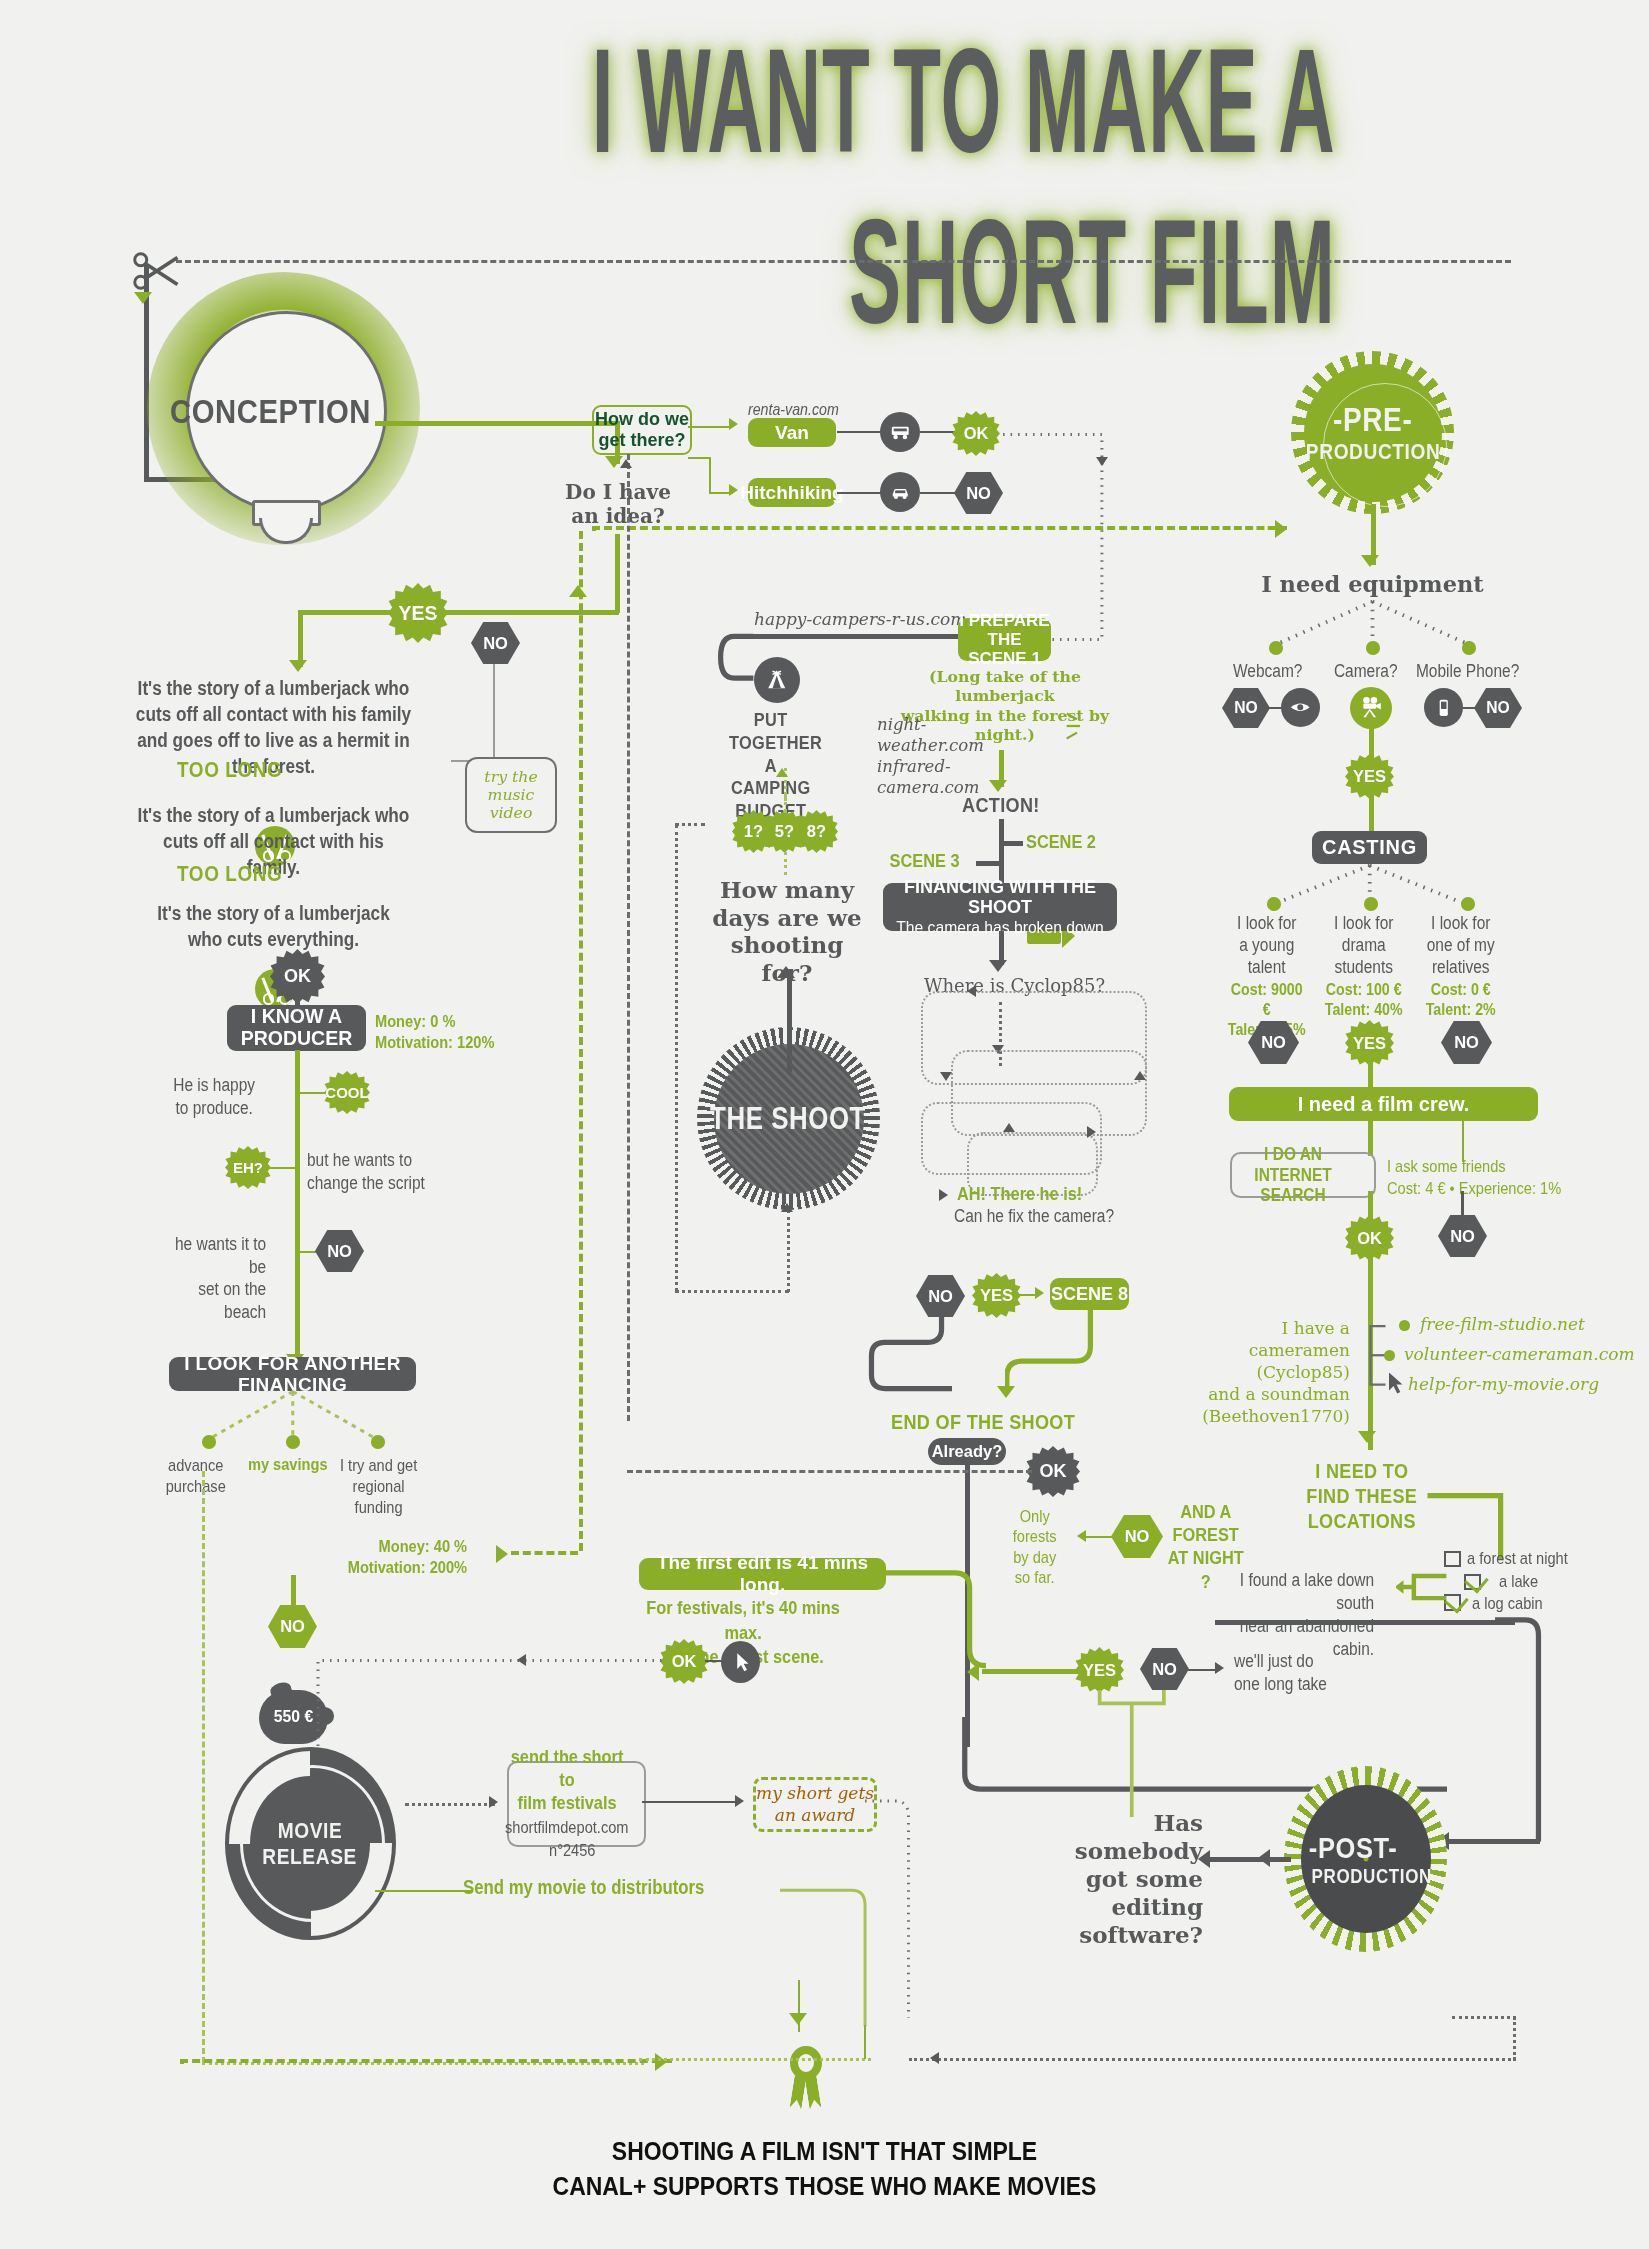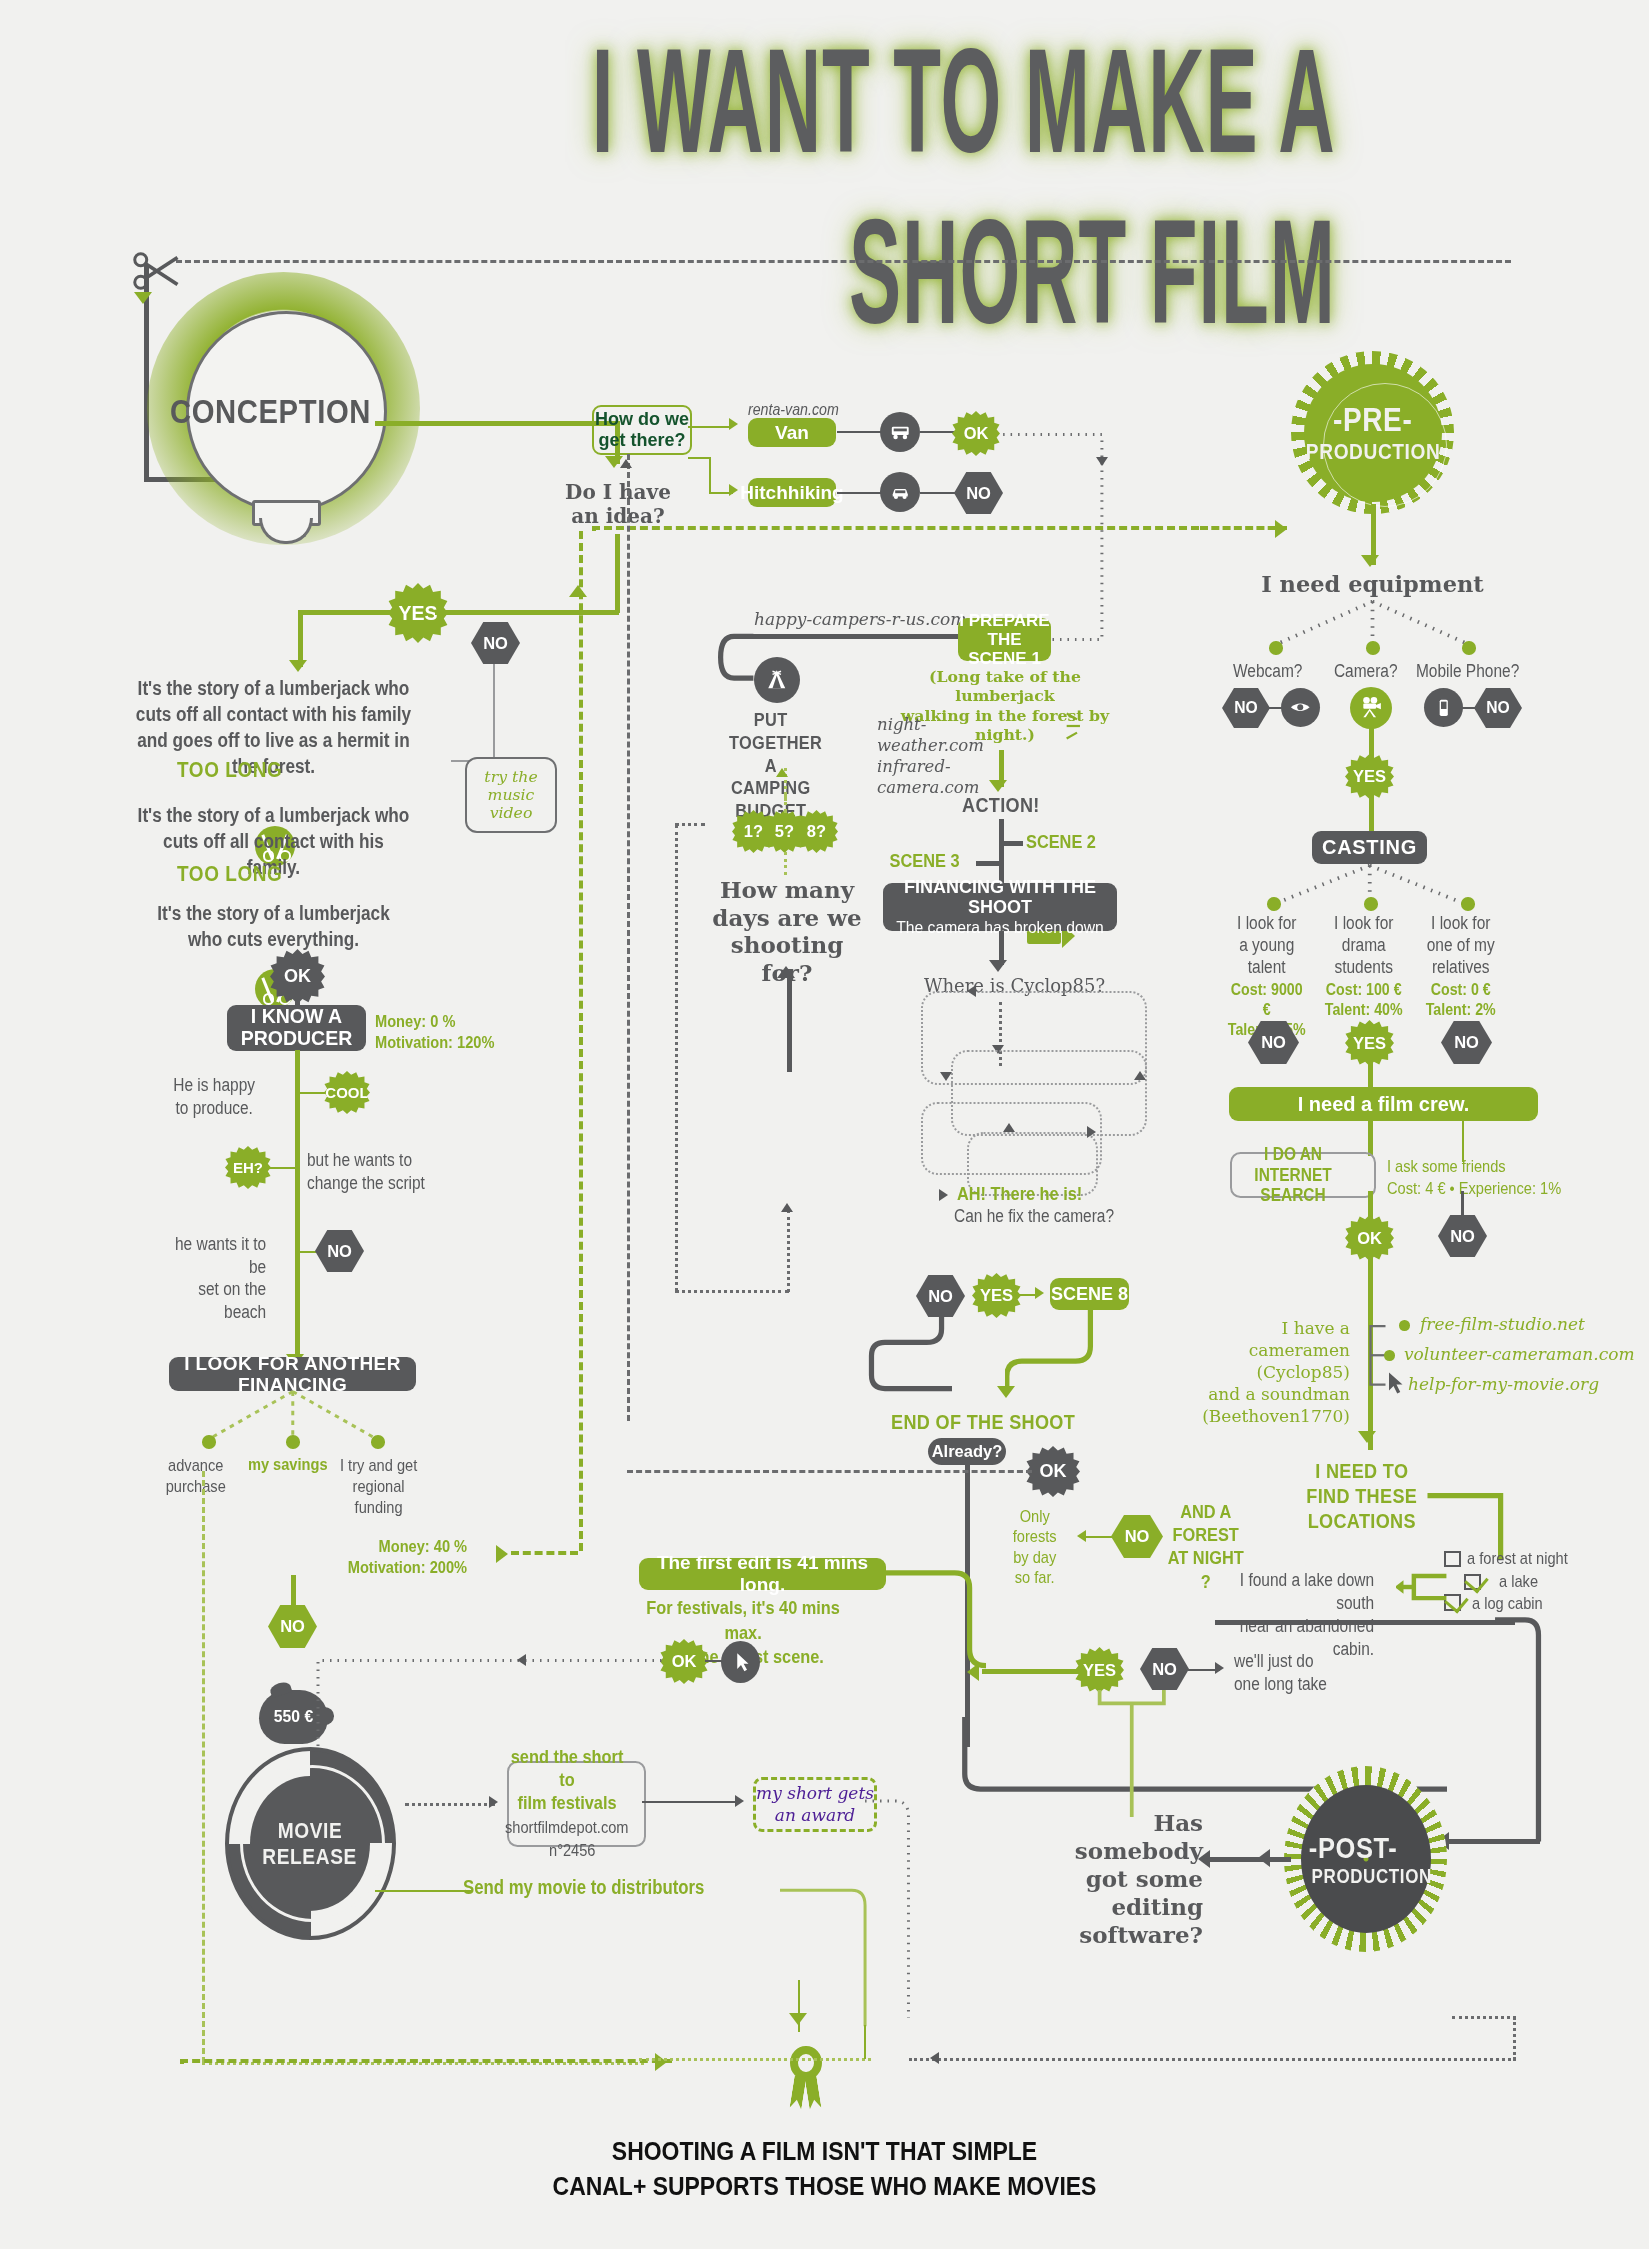--- a/index.html
+++ b/index.html
@@ -77,21 +77,21 @@
         font-family:"Liberation Sans Narrow","Liberation Sans",sans-serif;
         display:flex;align-items:center;justify-content:center;text-align:center;line-height:1.12;}
   .boxG{background:#8aae28;border-radius:9px;color:#fff;font-weight:bold;
         font-family:"Liberation Sans Narrow","Liberation Sans",sans-serif;
         display:flex;align-items:center;justify-content:center;text-align:center;line-height:1.12;}
   .boxOutG{background:transparent;border:2.2px solid #8aae28;border-radius:9px;color:#14532d;font-weight:bold;
         font-family:"Liberation Sans Narrow","Liberation Sans",sans-serif;
         display:flex;align-items:center;justify-content:center;text-align:center;line-height:1.15;}
   .boxOutGray{background:transparent;border:2.2px solid #9a9b9d;border-radius:10.5px;
         display:flex;flex-direction:column;align-items:center;justify-content:center;text-align:center;line-height:1.2;}
-  .boxDashG{border:3px dashed #8aae28;border-radius:9px;color:#4c1d95;
+  .boxDashG{border:3px dashed #8aae28;border-radius:9px;color:#a16207;
         display:flex;align-items:center;justify-content:center;text-align:center;line-height:1.2;}
 
   
   #bulbWrap{left:186px;top:311px;width:195px;height:217px;}
   #bulbGlow{position:absolute;left:-39px;top:-39px;width:273px;height:273px;border-radius:50%;
       background:radial-gradient(circle at 50% 46%, rgba(255,255,255,0) 0 43%, rgba(141,175,40,.95) 44%, rgba(141,175,40,.30) 70%, rgba(141,175,40,0) 82%);}
   #bulbBody{position:absolute;left:0;top:0;width:195px;height:195px;border-radius:50%;
       background:#f3f3f1;border:3.7px solid #6e6f71;display:flex;align-items:center;justify-content:center;}
   #bulbNeck{position:absolute;left:66px;top:189px;width:63px;height:19.5px;background:#f3f3f1;border:3.7px solid #6e6f71;border-radius:3px;}
   #bulbTip{position:absolute;left:73px;top:207px;width:48px;height:22.5px;background:#f3f3f1;
@@ -435,20 +435,25 @@
   <div class="abs dotGv" style="left:784px;top:795px;height:18px;"></div>
   <div class="abs dotGv" style="left:784px;top:852px;height:22.5px;"></div>
 
   <div class="abs serif bold gray ctr" style="left:701px;top:876px;width:172px;font-size:23px;line-height:1.2;">
     <div style="white-space:pre-line;">How many
 days are we
 shooting
 for?</div>
   </div>
 
+  <div class="abs" id="shootOuter">
+    <div id="shootInner">
+      <span id="shootLabel">THE SHOOT</span>
+    </div>
+  </div>
   <div class="abs lineD vline" style="left:787px;top:975px;height:97px;"></div>
   <div class="abs arrowUpD" style="left:777px;top:966px;"></div>
   <div class="abs dotDv" style="left:787px;top:1210px;height:82px;"></div>
   <div class="abs arrowUpDs" style="left:781px;top:1203px;"></div>
   <div class="abs dotD" style="left:675px;top:1290px;width:114px;"></div>
   <div class="abs dotDv" style="left:675px;top:825px;height:466px;"></div>
   <div class="abs dotD" style="left:675px;top:823px;width:30px;"></div>
 
   <div class="abs boxG" style="left:958px;top:618px;width:93px;height:43px;font-size:17px;">
     <span style="white-space:pre-line;">I PREPARE

